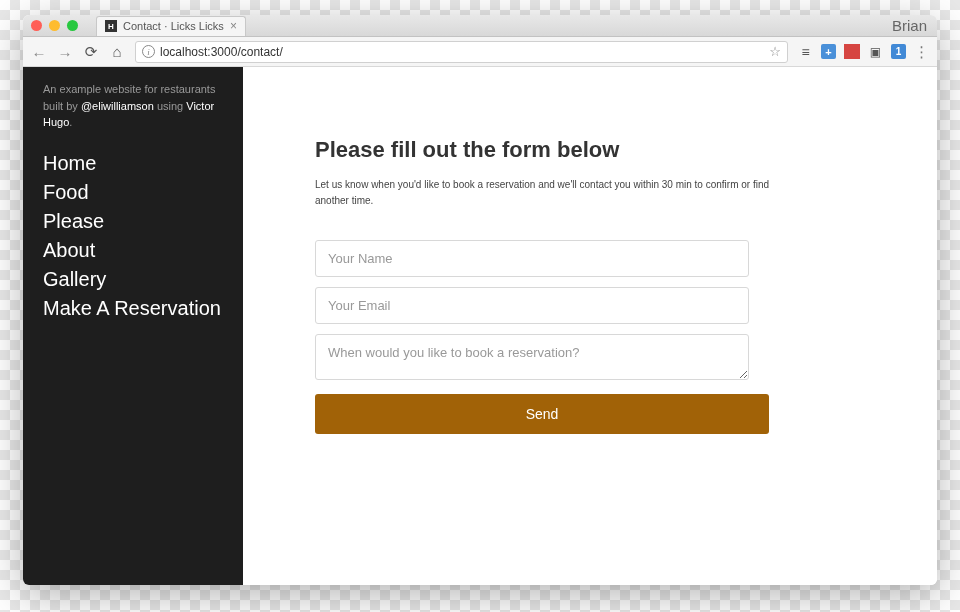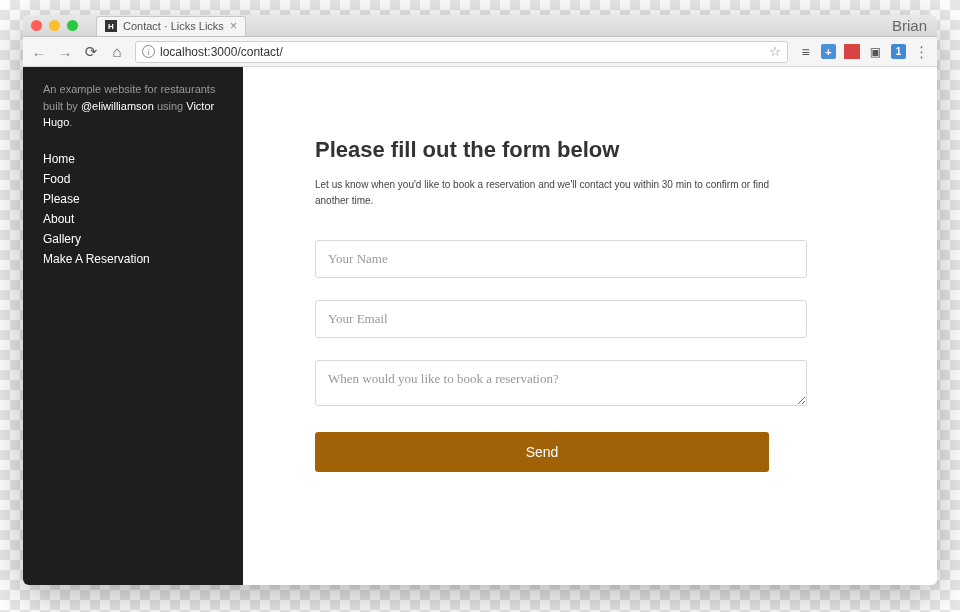--- a/index.html
+++ b/index.html
@@ -145,21 +145,21 @@
   font-size: 11px;
   color: #999;
   line-height: 1.5;
 }
 .tagline .handle, .tagline .hugo { color: #fff; }
 .nav {
   margin-top: 18px;
   list-style: none;
 }
 .nav li {
-  font-size: 12px;
+  font-size: 20px;
   color: #fff;
   padding: 3px 0;
   cursor: pointer;
 }
 .main {
   flex: 1;
   padding: 70px 80px 0 72px;
 }
 .heading {
   font-size: 22px;
@@ -168,29 +168,29 @@
   margin-bottom: 14px;
 }
 .subtext {
   font-size: 10px;
   color: #444;
   line-height: 1.55;
   margin-bottom: 32px;
   max-width: 470px;
 }
 .field {
-  width: 492px;
+  width: 434px;
   border: 1px solid #d8d8d8;
   border-radius: 3px;
   padding: 10px 12px;
   font-size: 13px;
   color: #333;
-  margin-bottom: 22px;
+  margin-bottom: 10px;
   display: block;
-  font-family: Liberation Serif, serif;
+  font-family: Liberation Sans, sans-serif;
 }
 .field::placeholder { color: #999; }
 textarea.field { height: 46px; resize: vertical; }
 .submit {
   width: 454px;
   background: #a16207;
   color: #fff;
   border: none;
   border-radius: 3px;
   padding: 12px 0;

